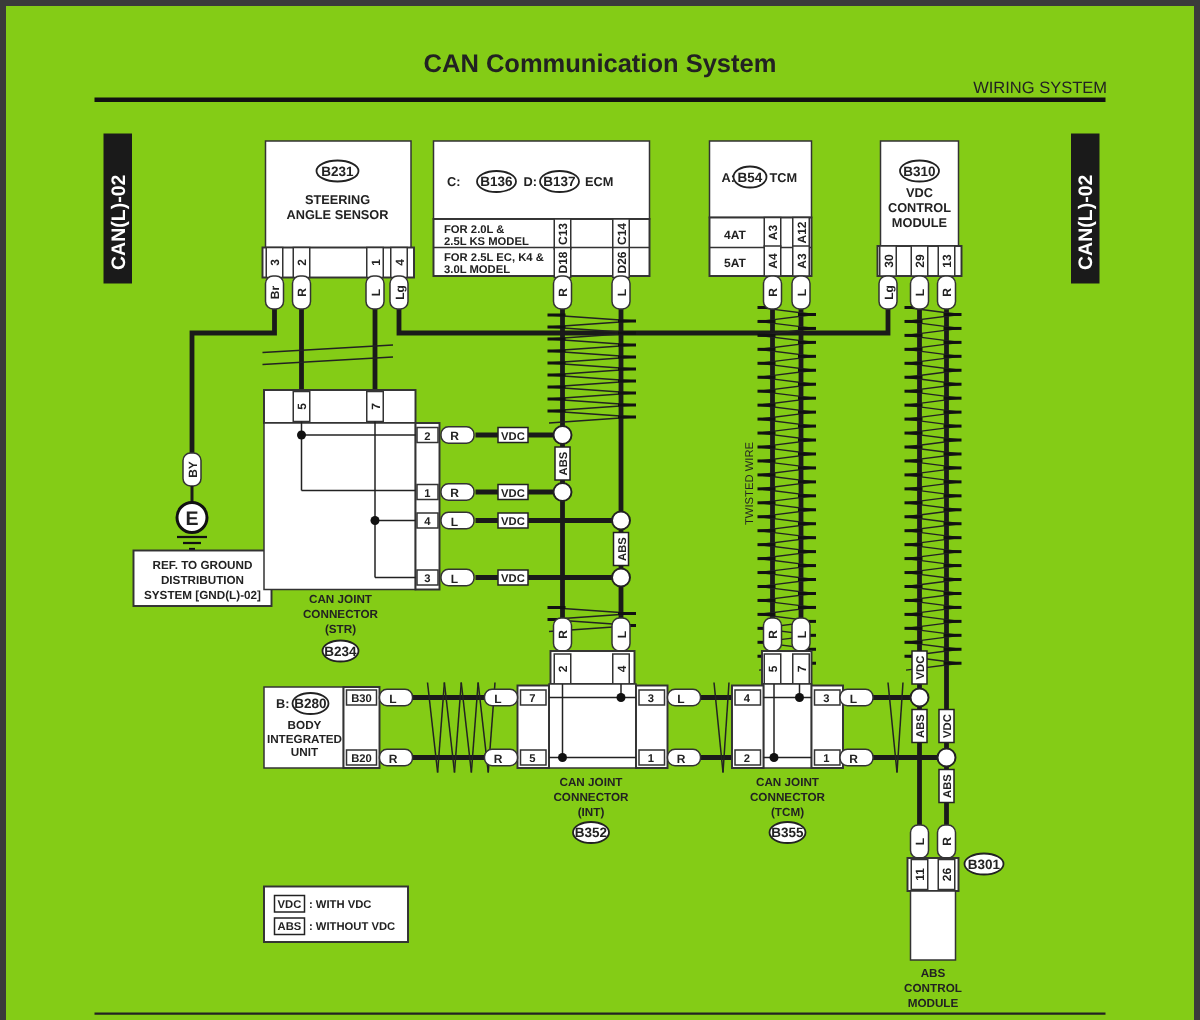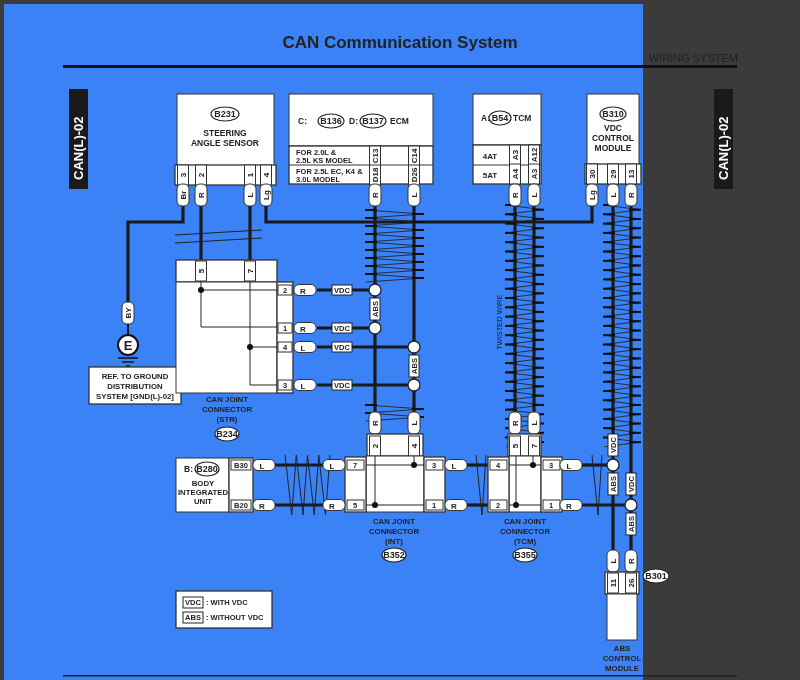--- a/index.html
+++ b/index.html
@@ -1,17 +1,17 @@
 <!DOCTYPE html>
 <html><head>
 <meta charset="utf-8">
 <style>
   html,body{margin:0;padding:0;}
   body{width:800px;height:680px;background:#3b3b3b;position:relative;overflow:hidden;font-family:"Liberation Sans",sans-serif;}
-  #page{position:absolute;left:4px;top:4px;width:639px;height:676px;background:#3b82f6;}
+  #page{position:absolute;left:4px;top:4px;width:792px;height:676px;background:#84cc16;}
   svg{position:absolute;left:0;top:0;}
   .t{font-family:"Liberation Sans",sans-serif;font-weight:bold;fill:#222;}
 </style>
 </head>
 <body>
 
 <div id="page">
 <svg id="dia" width="792" height="676" viewBox="4 4 792 676">
 
   <text class="t" x="400" y="48" font-size="17" text-anchor="middle">CAN Communication System</text>

